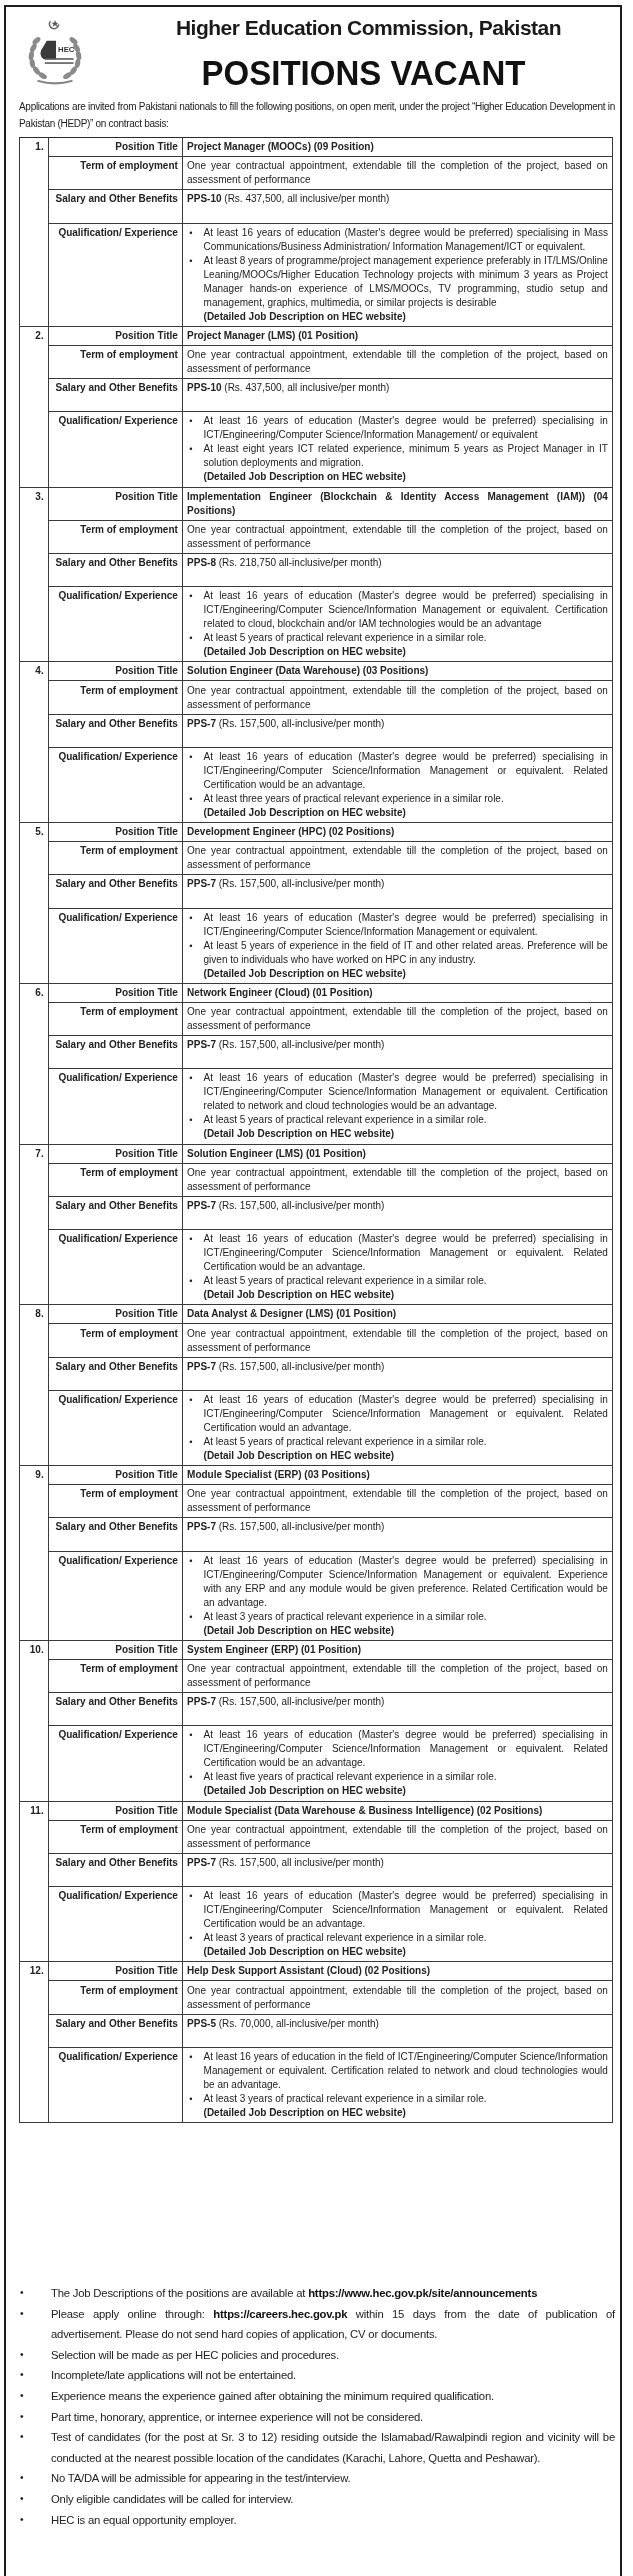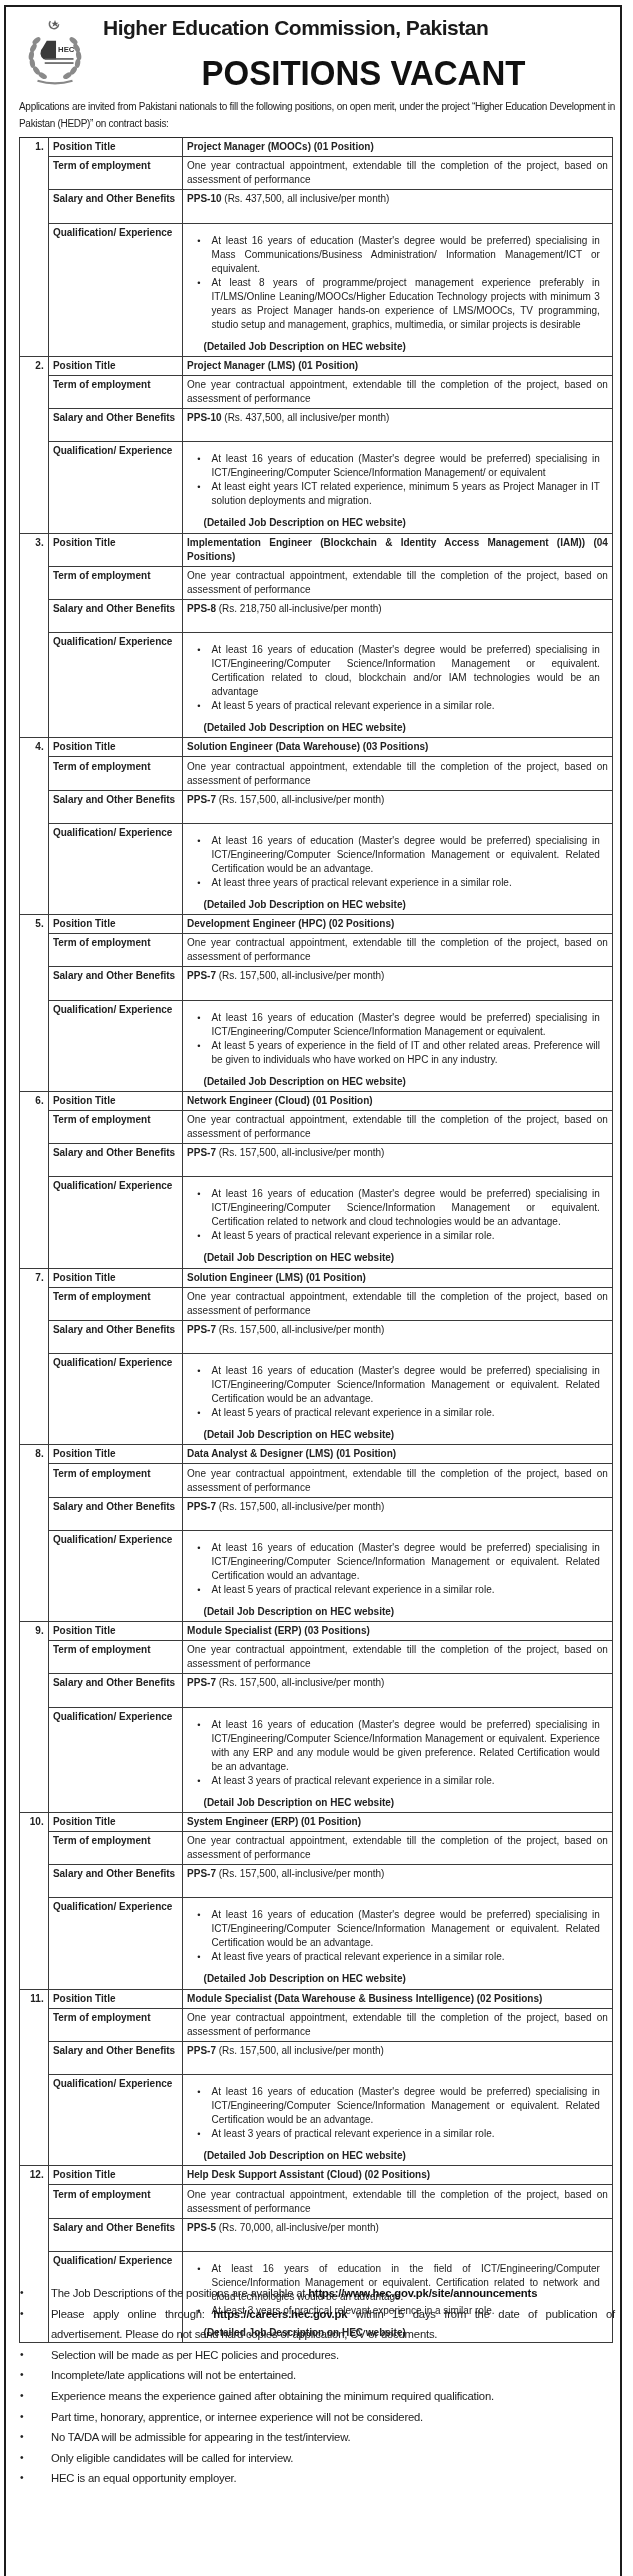--- a/index.html
+++ b/index.html
@@ -1,36 +1,36 @@
 <!DOCTYPE html>
 <html style="font-size:8.2px"><head>
 <meta charset="utf-8">
 <style>
   html, body { margin: 0; padding: 0; background: #ffffff; }
   body { width: 634px; height: 2724px; position: relative; overflow: hidden;
          font-family: "Liberation Sans", sans-serif; color: #1a1a1a; }
   .frame { position: absolute; left: 4.1px; top: 5.2px; width: 618px; height: 2708px;
            border: 2.1px solid #1c1c1c; box-sizing: border-box; background: #fff; }
   .logo { position: absolute; left: 21.6px; top: 16.5px; width: 66px; height: 71px; }
-  .org-title { position: absolute; left: 0; right: 0; top: 15.5px; padding-left: 103px; 
+  .org-title { position: absolute; left: 0; right: 0; top: 15.5px; padding-left: 103px; text-align: center;
                font-size: 21px; font-weight: bold; letter-spacing: -0.5px; color: #1a1a1a; }
   .main-title { position: absolute; left: 0; right: 0; top: 54px; padding-left: 93px; text-align: center;
                 font-size: 33px; font-weight: 900; letter-spacing: 0px; color: #111; transform: scaleY(1.05); }
   .intro { position: absolute; left: 19px; width: 596px; top: 99px; font-size: 10px; line-height: 16.5px;
            text-align: justify; letter-spacing: -0.3px; color: #222; }
   table.positions { position: absolute; left: 19px; top: 137px; width: 594px; border-collapse: collapse;
                     font-size: 10px; line-height: 14px; color: #222; }
   table.positions td { border: 1px solid #3a3a3a; vertical-align: top; padding: 2.1px 4.1px 2.1px 4.1px; }
   td.num { width: 19.6px; text-align: right; font-weight: bold; padding-right: 3.1px; border-bottom: none; border-top: 1.5px solid #2a2a2a; }
-  td.label { width: 125px; font-weight: bold; }
+  td.label { width: 125px; font-weight: bold; text-align: right; }
   td.value { text-align: justify; }
   tr.first td { border-top: 1.5px solid #2a2a2a; }
   .ptitle { font-weight: bold; }
   .pps { font-weight: bold; margin-top: 7px; }
-  ul.quals { list-style: none; margin: 8px; padding: 0; }
+  ul.quals { list-style: none; margin: 0; padding: 0; }
   ul.quals li { position: relative; padding-left: 16.5px; text-align: justify; }
   ul.quals li::before { content: "\2022"; position: absolute; left: 2.1px; top: 0; font-size: 9.3px; }
   .detail { font-weight: bold; display: block; padding-left: 16.5px; }
   .notes { position: absolute; left: 19px; width: 596px; top: 2283px; margin: 0; padding: 0; list-style: none;
            font-size: 11.3px; line-height: 20.6px; color: #222; letter-spacing: -0.2px; }
   .notes li { position: relative; padding-left: 32px; text-align: justify; }
   .notes li::before { content: "\2022"; position: absolute; left: 1px; top: 0; font-size: 10.3px; }
   .notes a { color: #111; font-weight: bold; }
 </style>
 </head>
@@ -66,21 +66,21 @@
 
 <div class="org-title">Higher Education Commission, Pakistan</div>
 <div class="main-title">POSITIONS VACANT</div>
 <div class="intro">Applications are invited from Pakistani nationals to fill the following positions, on open merit, under the project “Higher Education Development in Pakistan (HEDP)” on contract basis:</div>
 
 <table class="positions">
   <tbody id="positions-body">
       <tr class="first">
         <td class="num" rowspan="4">1.</td>
         <td class="label">Position Title</td>
-        <td class="value"><span class="ptitle">Project Manager (MOOCs) (01 Position)</span></td>
+        <td class="value"><span class="ptitle">Project Manager (MOOCs) (09 Position)</span></td>
       </tr>
       <tr>
         <td class="label">Term of employment</td>
         <td class="value">One year contractual appointment, extendable till the completion of the project, based on assessment of performance</td>
       </tr>
       <tr>
         <td class="label" style="height: 28px;">Salary and Other Benefits</td>
         <td class="value"><span class="pps">PPS-10</span> <span>(Rs. 437,500, all inclusive/per month)</span></td>
       </tr>
       <tr>
@@ -353,18 +353,19 @@
   <li>
     <span>The Job Descriptions of the positions are available at </span><a>https://www.hec.gov.pk/site/announcements</a>
   </li>
   <li>
     <span>Please apply online through: </span><a>https://careers.hec.gov.pk</a><span> within 15 days from the date of publication of advertisement. Please do not send hard copies of application, CV or documents.</span>
   </li>
   <li>Selection will be made as per HEC policies and procedures.</li>
   <li>Incomplete/late applications will not be entertained.</li>
   <li>Experience means the experience gained after obtaining the minimum required qualification.</li>
   <li>Part time, honorary, apprentice, or internee experience will not be considered.</li>
+  <li>Test of candidates (for the post at Sr. 3 to 12) residing outside the Islamabad/Rawalpindi region and vicinity will be conducted at the nearest possible location of the candidates (Karachi, Lahore, Quetta and Peshawar).</li>
   <li>No TA/DA will be admissible for appearing in the test/interview.</li>
   <li>Only eligible candidates will be called for interview.</li>
   <li>HEC is an equal opportunity employer.</li>
 
 </ul>
 
 
 </body></html>

